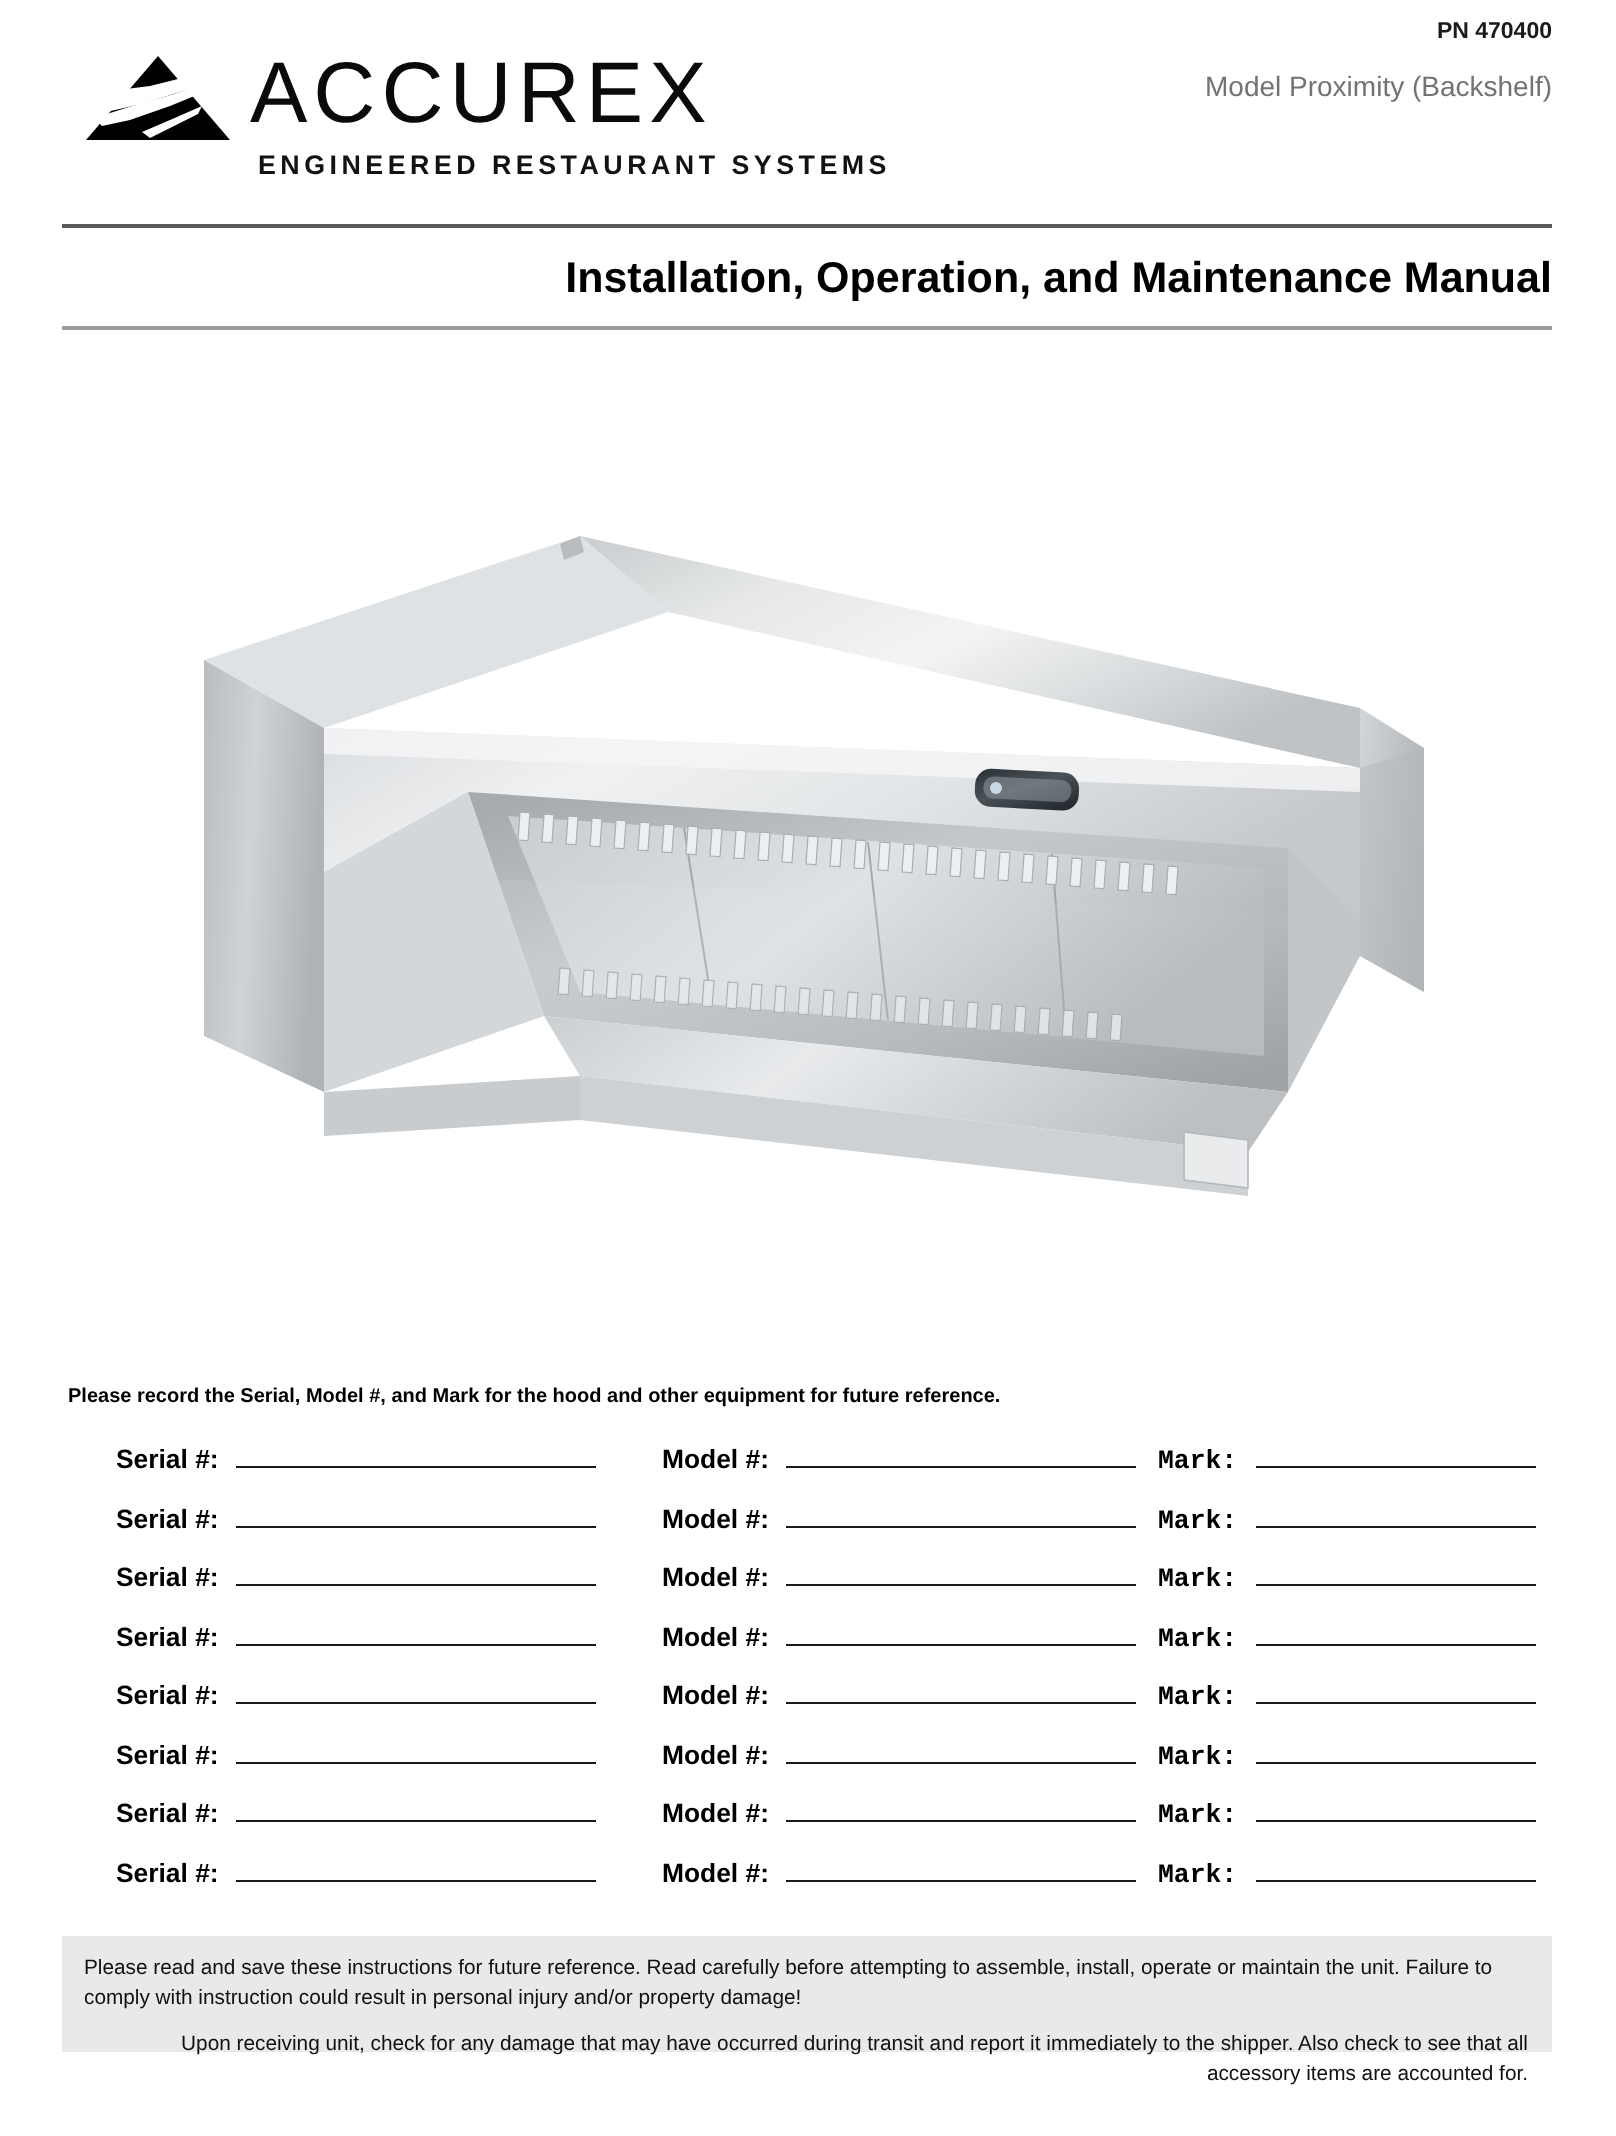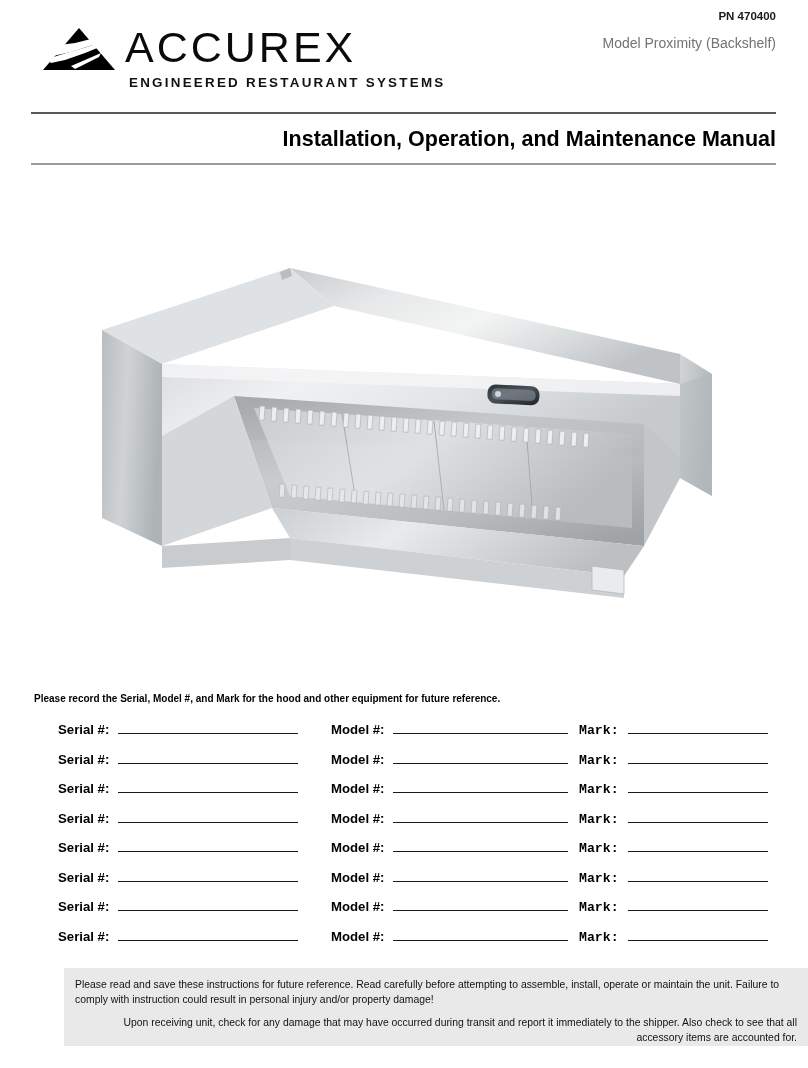--- a/index.html
+++ b/index.html
@@ -183,25 +183,24 @@
   .field-serial .field-blank { width: 180px; }
   .field-model  .field-blank { width: 175px; }
   .field-mark   .field-blank { width: 140px; }
 
   
   .notice {
     position: absolute;
     left: 31px;
     top: 968px;
     width: 745px;
-    height: 78px;
+    height: 58px;
     background: #e9e9e9;
     box-sizing: border-box;
     padding: 10px 12px 10px 11px;
-    margin-left: 33px;
   }
   .notice p {
     margin: 0;
     font-size: 10.4px;
     line-height: 14.6px;
     color: #111111;
   }
   .notice p + p { margin-top: 9px; text-align: right; }
 </style>
 </head>

